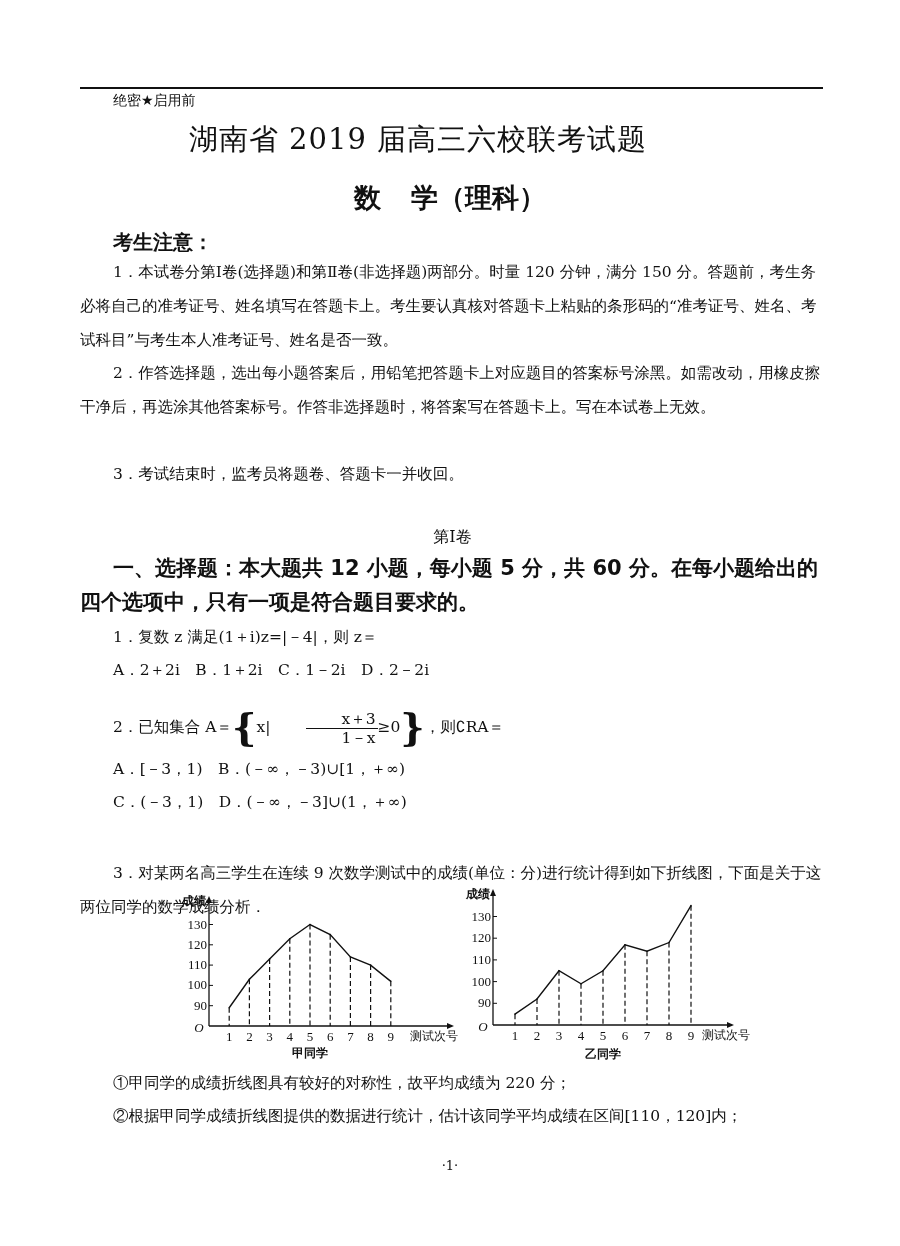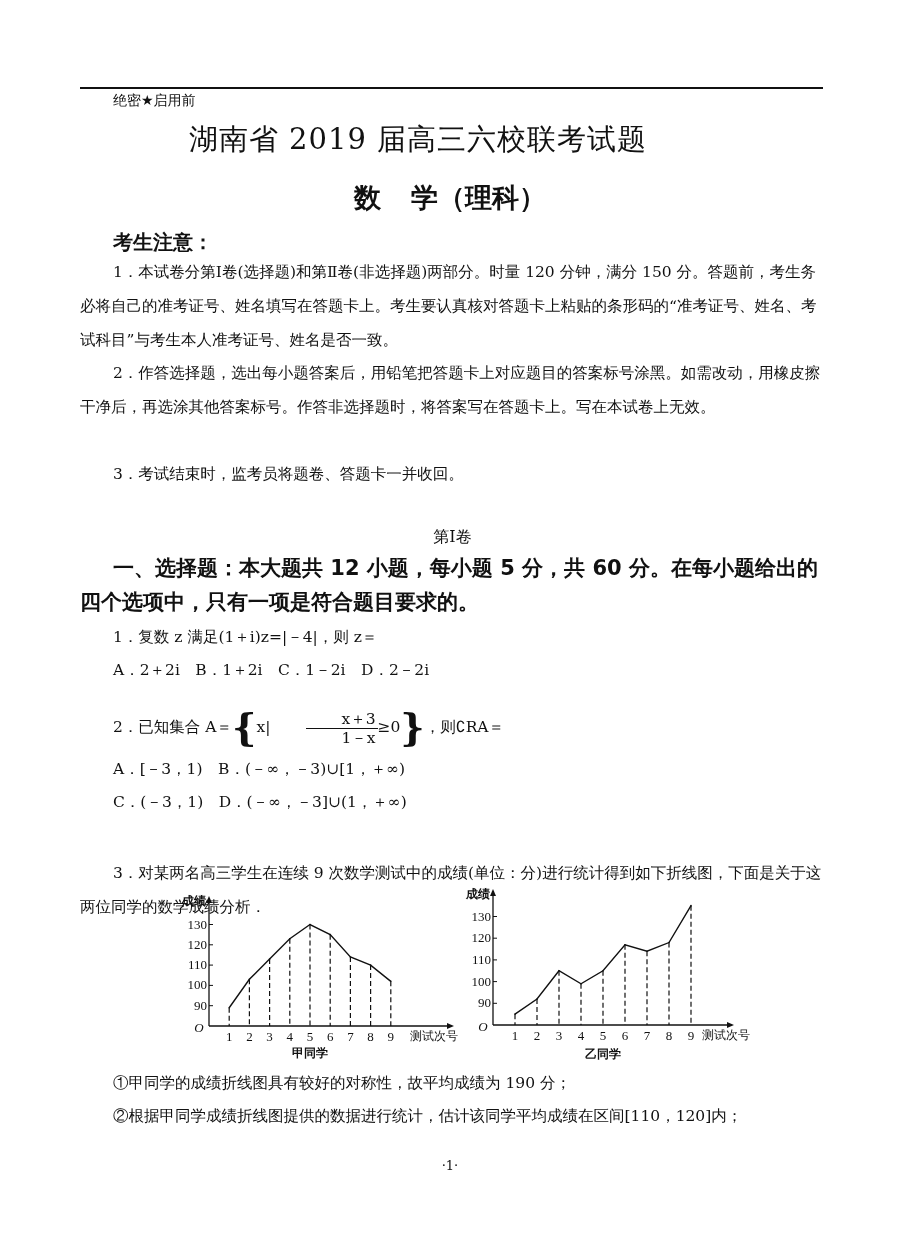--- a/index.html
+++ b/index.html
@@ -137,16 +137,16 @@
     <circle cx="87" cy="118.96000000000001" r="0.8" fill="#111"></circle>
     <circle cx="109" cy="90.75" r="0.8" fill="#111"></circle>
     <circle cx="131" cy="103.77000000000001" r="0.8" fill="#111"></circle>
     <circle cx="153" cy="90.75" r="0.8" fill="#111"></circle>
     <circle cx="175" cy="64.71000000000001" r="0.8" fill="#111"></circle>
     <circle cx="197" cy="71.22" r="0.8" fill="#111"></circle>
     <circle cx="219" cy="62.540000000000006" r="0.8" fill="#111"></circle>
     <circle cx="241" cy="25.650000000000006" r="0.8" fill="#111"></circle>
   </svg>
 
-<div class="p" style="top:1066px; left:113px; width:720px;">①甲同学的成绩折线图具有较好的对称性，故平均成绩为 190 分；</div>
+<div class="p" style="top:1066px; left:113px; width:720px;">①甲同学的成绩折线图具有较好的对称性，故平均成绩为 220 分；</div>
 <div class="p" style="top:1099px; left:113px; width:720px;">②根据甲同学成绩折线图提供的数据进行统计，估计该同学平均成绩在区间[110，120]内；</div>
 
 <div class="pagenum">·1·</div>
 
 </body></html>

